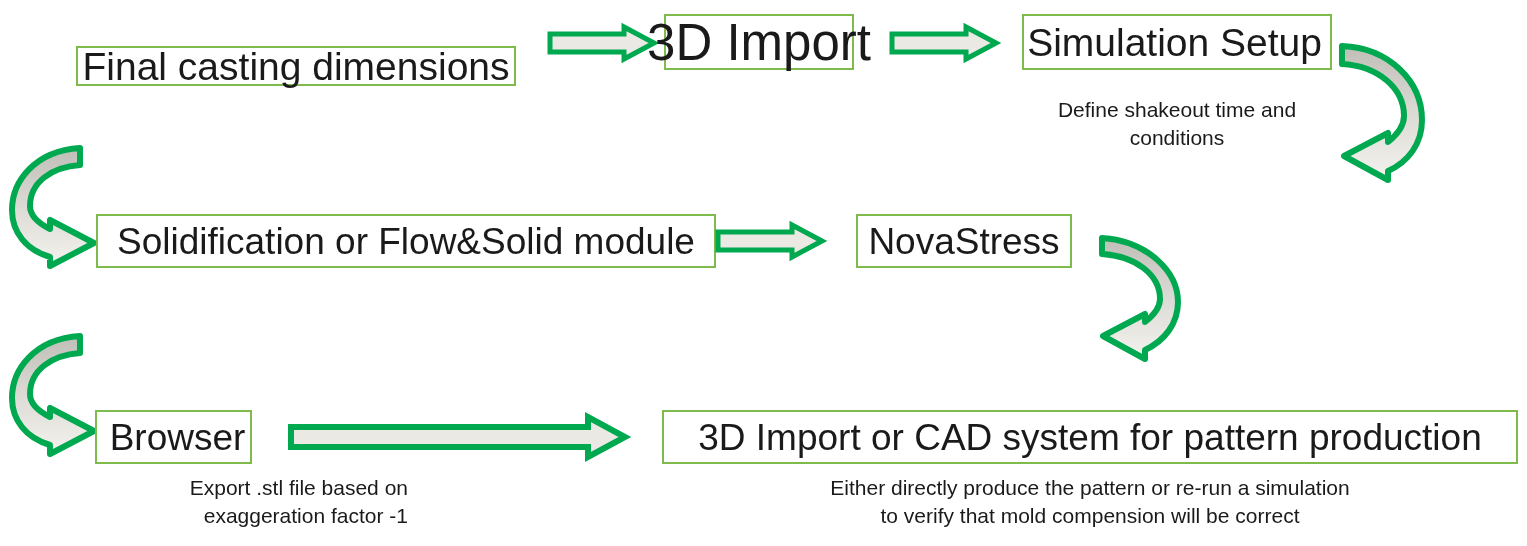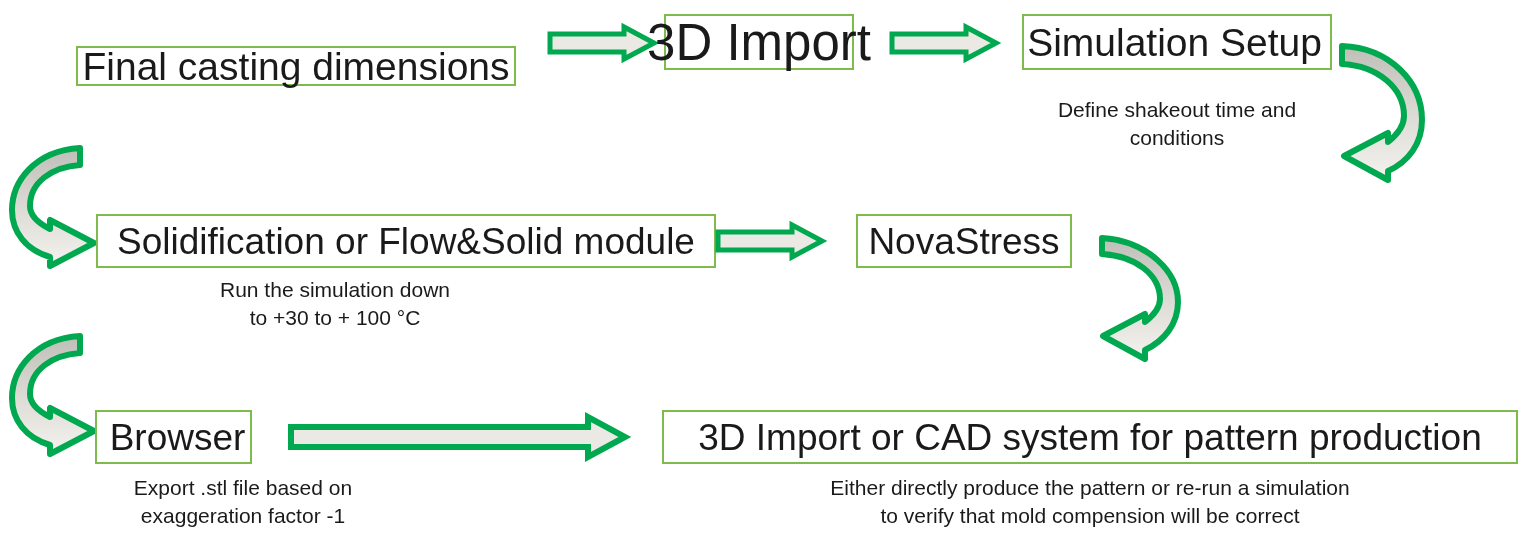--- a/index.html
+++ b/index.html
@@ -32,21 +32,21 @@
     padding: 0 8px;
   }
   .caption {
     position: absolute;
     color: #1a1a1a;
     font-size: 21px;
     line-height: 1.32;
     white-space: pre-line;
   }
   .caption.center { text-align: center; }
-  .caption.left   { text-align: center; }
+  .caption.left   { text-align: right; }
 
   .arrow {
     position: absolute;
   }
   .arrow svg { display: block; overflow: visible; }
 </style>
 </head>
 <body>
 
 <div id="canvas">
@@ -119,22 +119,20 @@
                C 32 83, 24 76, 24 66
                C 24 42, 46 27, 74 25
                Z" fill="url(#gradC2)" stroke="#00A850" stroke-width="6" stroke-linejoin="round"></path>
     </svg>
   </div>
 
   <div class="node" style="left:80px; top:214px; width:620px; height:54px; font-size:37px;margin-left:16px;">
     <span>Solidification or Flow&amp;Solid module</span>
   </div>
 
-  <div class="caption center" style="left:175px; top:276px; width:320px;">Run the simulation down
-to +30 to + 100 °C</div>
 
   <div class="arrow" style="left:716px; top:223px; width:108px; height:36px;">
     <svg width="108" height="36" viewBox="0 0 108 36">
       <path d="M 2 9 L 76 9 L 76 2 L 106 18 L 76 34 L 76 27 L 2 27 Z" fill="#EAE9E3" stroke="#00A850" stroke-width="5" stroke-linejoin="miter"></path>
     </svg>
   </div>
 
   <div class="node" style="left:856px; top:214px; width:216px; height:54px; font-size:37px;">
     <span>NovaStress</span>
   </div>

